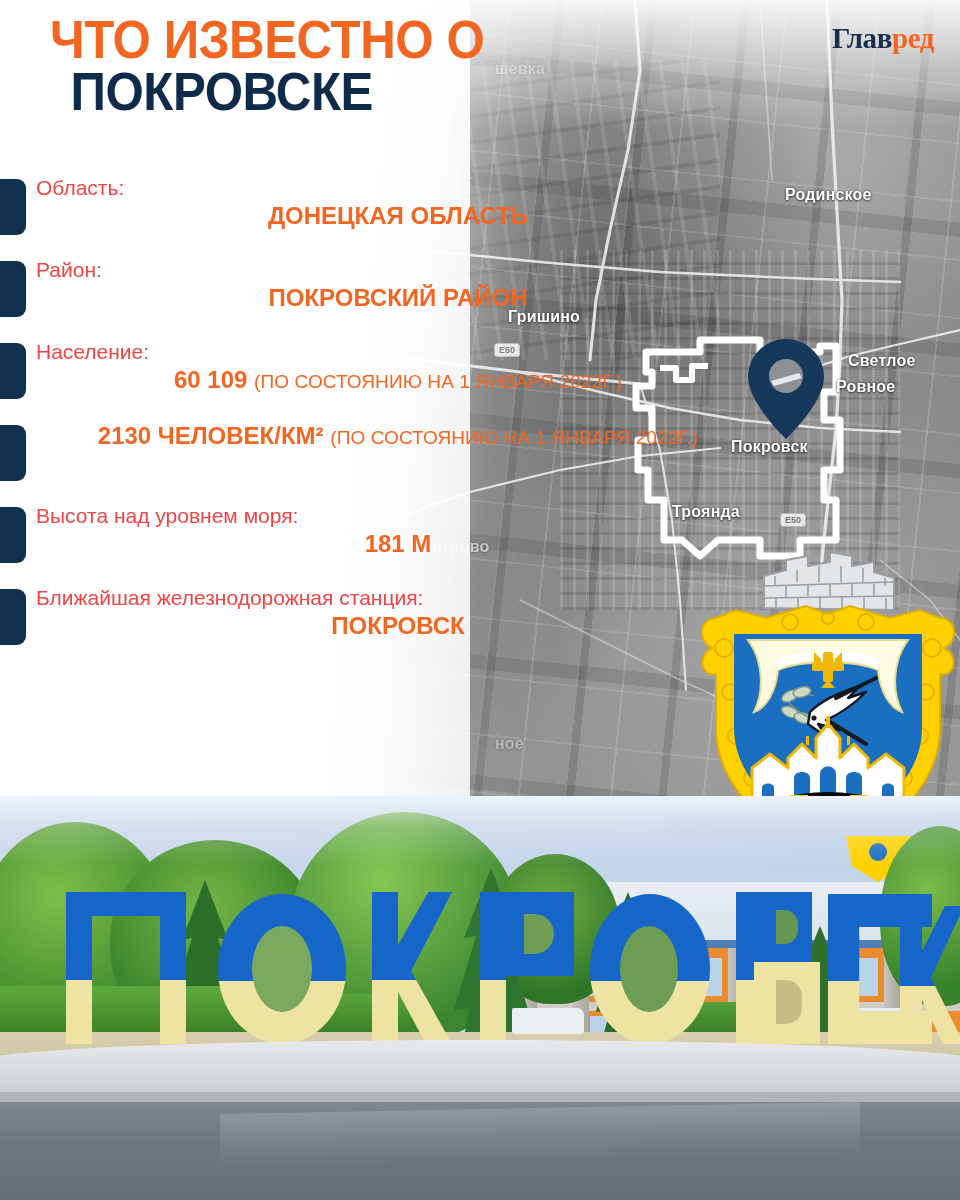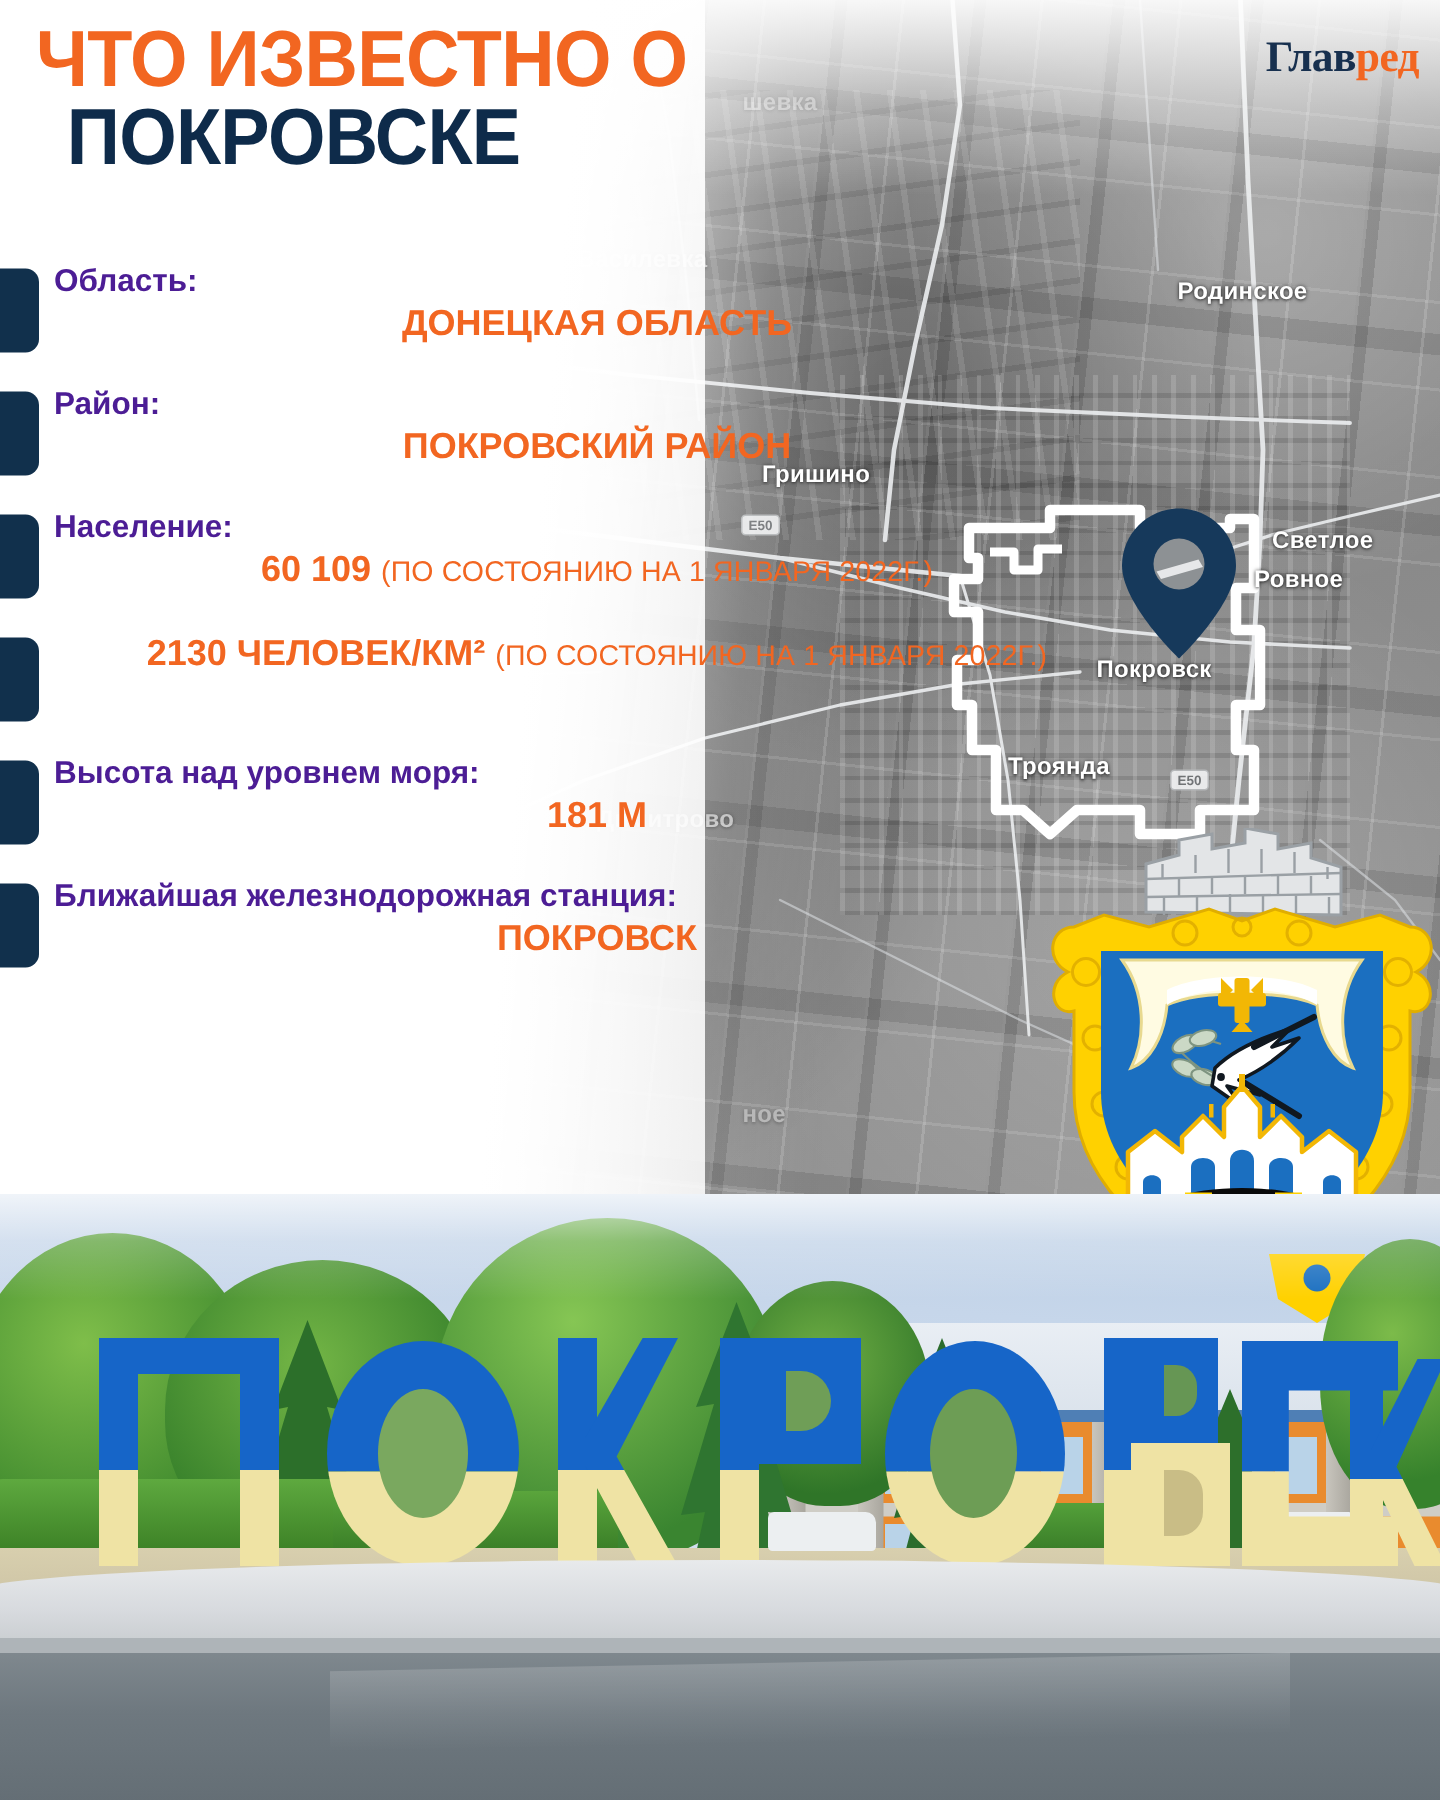--- a/index.html
+++ b/index.html
@@ -84,47 +84,47 @@
   .map-label.dimmer { opacity:.35; }
   .hwy {
     position:absolute; background:#f2f3f4; color:#6d7073; font-size:9px; font-weight:bold;
     border-radius:3px; padding:1px 4px; border:1px solid #b9bcbe; opacity:.9;
   }
 
   
   .pin { position:absolute; left:744px; top:337px; width:84px; height:104px; }
 
   
-  .title-block { position:absolute; left:24px; top:14px; width:620px; }
+  .title-block { position:absolute; left:50px; top:14px; width:620px; }
   .title-l1 {
     color:#F26621; font-size:53px; line-height:.97; font-weight:bold;
     letter-spacing:-.5px; transform:scaleX(.93); transform-origin:left center;
   }
   .title-l2 {
     color:#0E2B4A; font-size:53px; line-height:1.02; font-weight:bold;
     letter-spacing:-.5px; padding-left:22px; transform:scaleX(.93); transform-origin:left center;
   }
 
   
   .brand {
-    position:absolute; right:14px; top:24px; font-family:"Liberation Serif","DejaVu Serif",serif;
+    position:absolute; right:26px; top:24px; font-family:"Liberation Serif","DejaVu Serif",serif;
     font-size:29px; font-weight:bold; letter-spacing:-.4px; line-height:1;
   }
   .brand .a { color:#17304F; }
   .brand .b { color:#F26621; }
 
   
   .list { position:absolute; left:0; top:176px; width:760px; }
   .row { position:relative; padding-left:36px; min-height:56px; margin-bottom:26px; }
   .marker {
     position:absolute; left:-8px; top:3px; width:34px; height:56px;
     background:#11304C; border-radius:9px;
   }
   .row .lbl {
-    color:#4c1d95; font-size:21px; font-weight:bold; line-height:1.18; white-space:nowrap;
+    color:#ef4444; font-size:21px; font-weight:normal; line-height:1.18; white-space:nowrap;
   }
   .row .val {
     color:#F26621; font-size:24px; font-weight:bold; line-height:1.2; white-space:nowrap;
     margin-top:1px;
     text-align:center;
   }
   .row .val .note { font-size:19px; font-weight:normal; letter-spacing:.1px; }
 
   
   .coa { position:absolute; left:690px; top:552px; width:276px; height:316px; }

